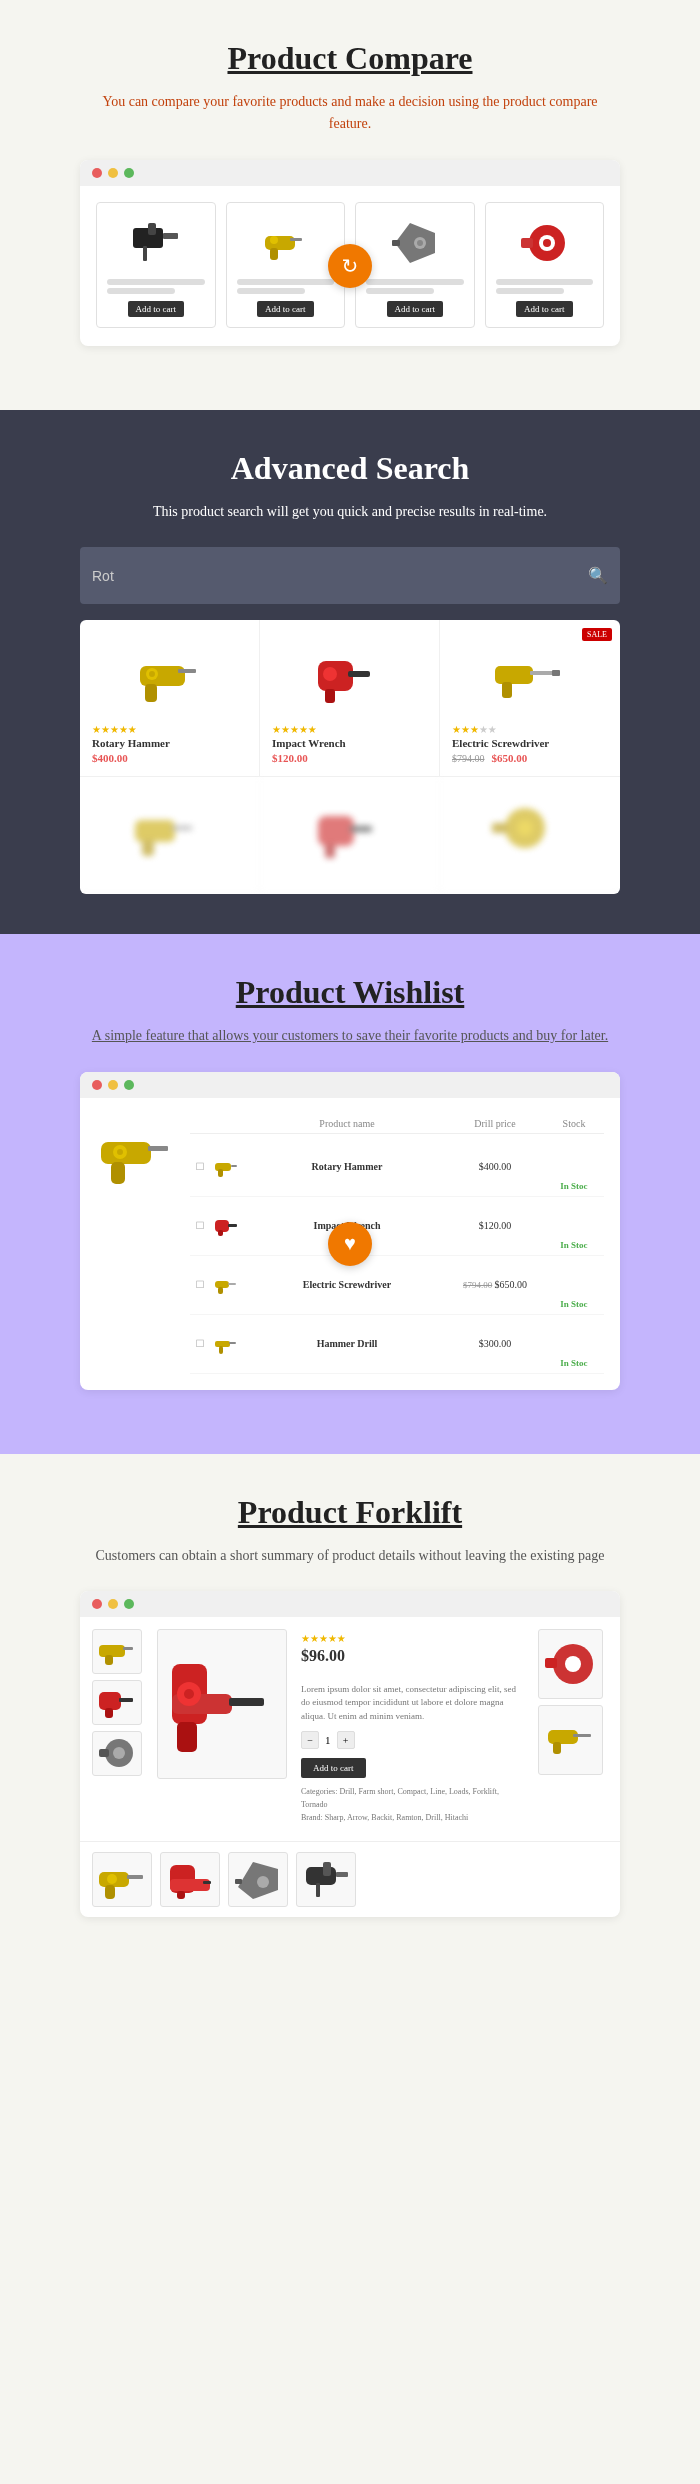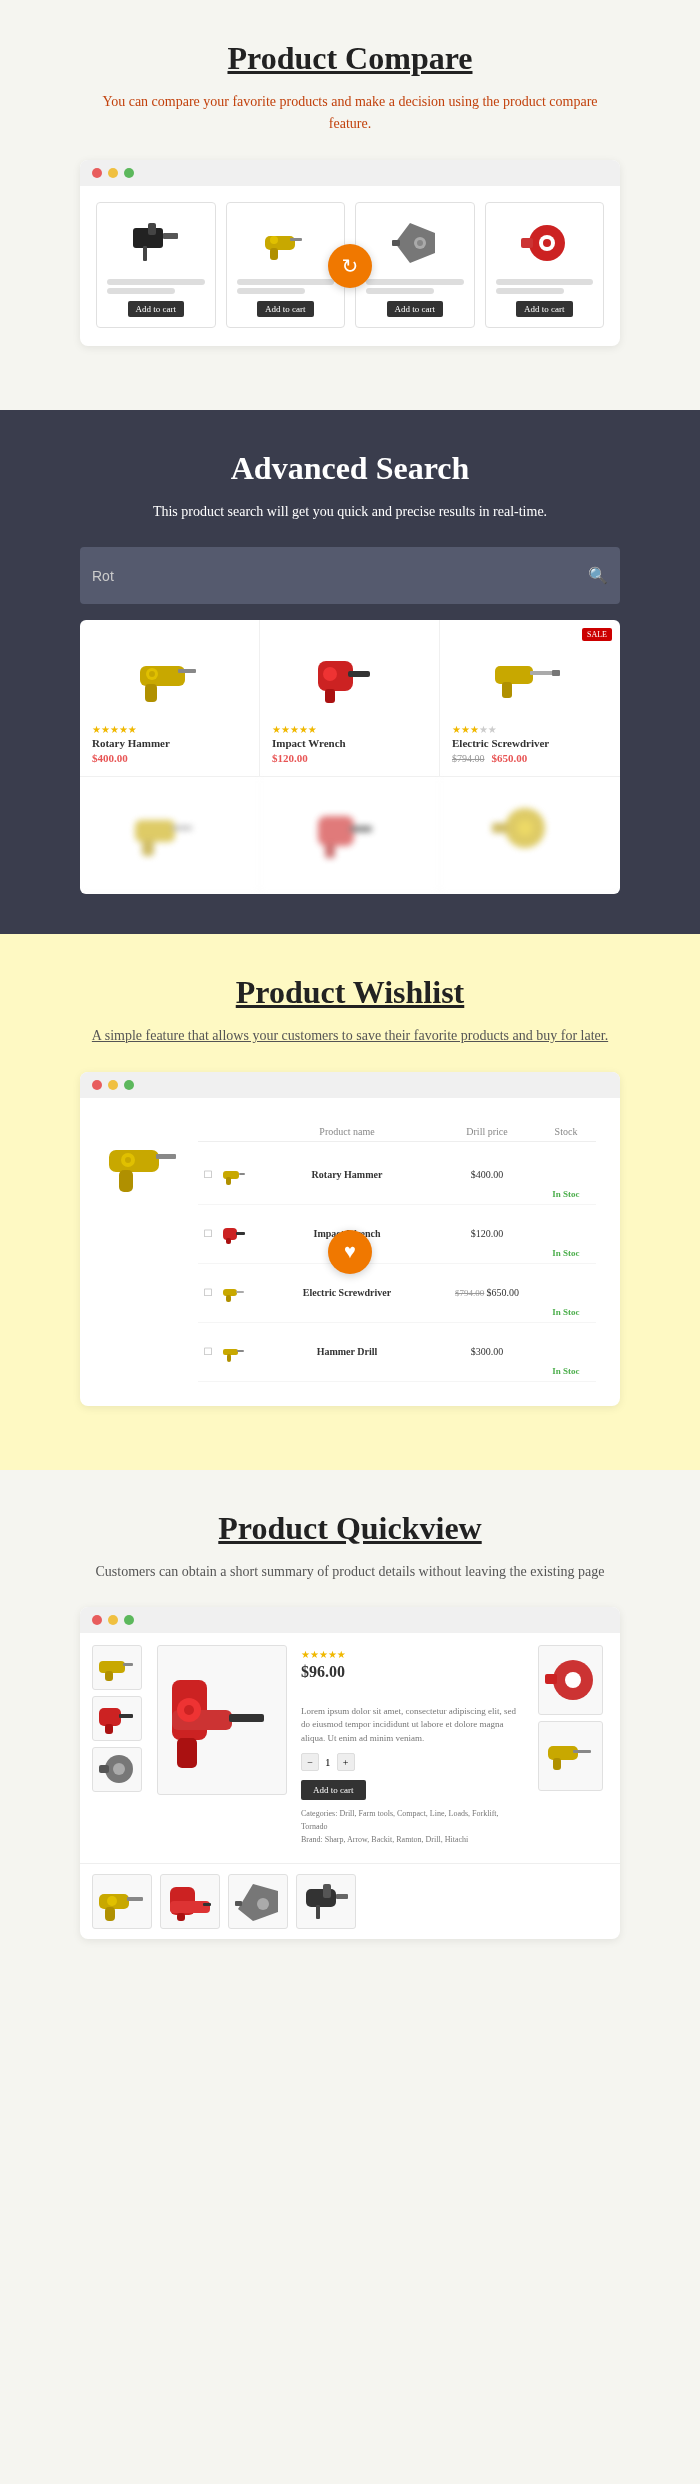--- a/index.html
+++ b/index.html
@@ -213,21 +213,21 @@
     
     .search-results-grid-bottom {
       display: grid;
       grid-template-columns: repeat(3, 1fr);
       filter: blur(3px);
       opacity: 0.6;
     }
 
     
     .section-wishlist {
-      background: #fef9c3;
+      background: #c4b5fd;
       padding: 40px 80px 40px;
       text-align: center;
     }
     .section-wishlist h1 {
       font-size: 32px;
       font-weight: bold;
       text-decoration: underline;
       margin-bottom: 14px;
       color: #222;
     }
@@ -239,21 +239,21 @@
     }
 
     .wishlist-mockup {
       background: #fff;
       border-radius: 8px;
       margin: 24px 0;
       overflow: hidden;
       box-shadow: 0 2px 8px rgba(0,0,0,0.08);
     }
     .wishlist-content {
-      padding: 24px;
+      padding: 16px;
       display: flex;
       gap: 14px;
       align-items: flex-start;
       position: relative;
     }
     .wishlist-product-img {
       width: 80px; height: 80px;
       flex-shrink: 0;
     }
     .wishlist-table {
@@ -362,21 +362,21 @@
       align-items: center;
       justify-content: center;
       overflow: hidden;
     }
     .quickview-details {
       flex: 1;
       text-align: left;
       padding: 4px;
     }
     .quickview-stars { color: #f0b800; font-size: 10px; margin-bottom: 3px; }
-    .quickview-price { font-size: 16px; font-weight: bold; color: #333; margin-bottom: 24px; }
+    .quickview-price { font-size: 16px; font-weight: bold; color: #333; margin-bottom: 18px; }
     .quickview-desc { font-size: 9px; color: #777; line-height: 1.5; margin-bottom: 8px; }
     .quickview-qty {
       display: flex;
       align-items: center;
       gap: 6px;
       margin-bottom: 8px;
     }
     .qty-btn {
       width: 18px; height: 18px;
       background: #eee;
@@ -692,21 +692,21 @@
       </div>
 
       <div class="heart-circle">
         <span>♥</span>
       </div>
     </div>
   </div>
 </div>
 
 <div class="section-quickview">
-  <h1>Product Quickview</h1>
+  <h1>Product Forklift</h1>
   <p>Customers can obtain a short summary of product details without leaving the existing page</p>
 
   <div class="quickview-mockup">
     <div class="browser-titlebar">
       <span class="dot dot-red"></span>
       <span class="dot dot-yellow"></span>
       <span class="dot dot-green"></span>
     </div>
     <div class="quickview-content">
 
@@ -749,21 +749,21 @@
         <div class="quickview-stars">★★★★★</div>
         <div class="quickview-price">$96.00</div>
         <div class="quickview-desc">Lorem ipsum dolor sit amet, consectetur adipiscing elit, sed do eiusmod tempor incididunt ut labore et dolore magna aliqua. Ut enim ad minim veniam.</div>
         <div class="quickview-qty">
           <div class="qty-btn">−</div>
           <span class="qty-val">1</span>
           <div class="qty-btn">+</div>
         </div>
         <div class="quickview-add-btn">Add to cart</div>
         <div class="quickview-meta">
-          <div>Categories: Drill, Farm tools, Compact, Line, Loads, Forklift, Tornado</div>
+          <div>Categories: Drill, Farm short, Compact, Line, Loads, Forklift, Tornado</div>
           <div>Brand: Sharp, Arrow, Backit, Ramton, Drill, Hitachi</div>
         </div>
       </div>
 
       <div class="quickview-right-thumb">
         <div class="qv-right-img">
           <svg width="55" height="55" viewBox="0 0 55 55">
             <circle cx="30" cy="28" r="20" fill="#cc3333"></circle>
             <circle cx="30" cy="28" r="8" fill="#fff"></circle>
             <rect x="2" y="22" width="12" height="10" rx="2" fill="#cc2222"></rect>

